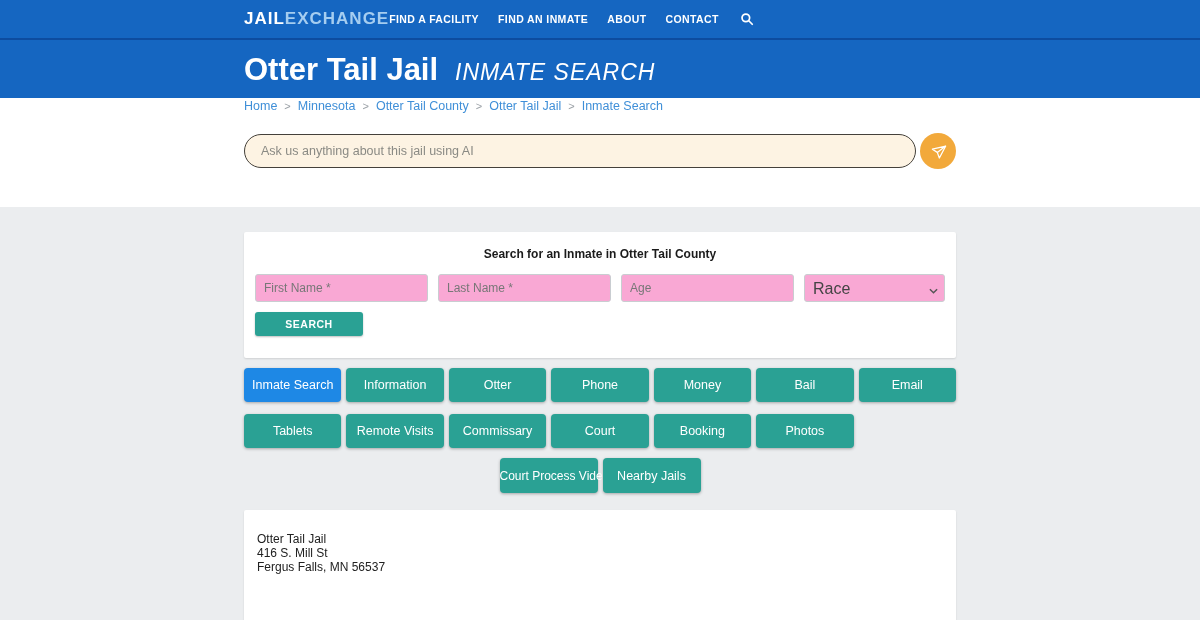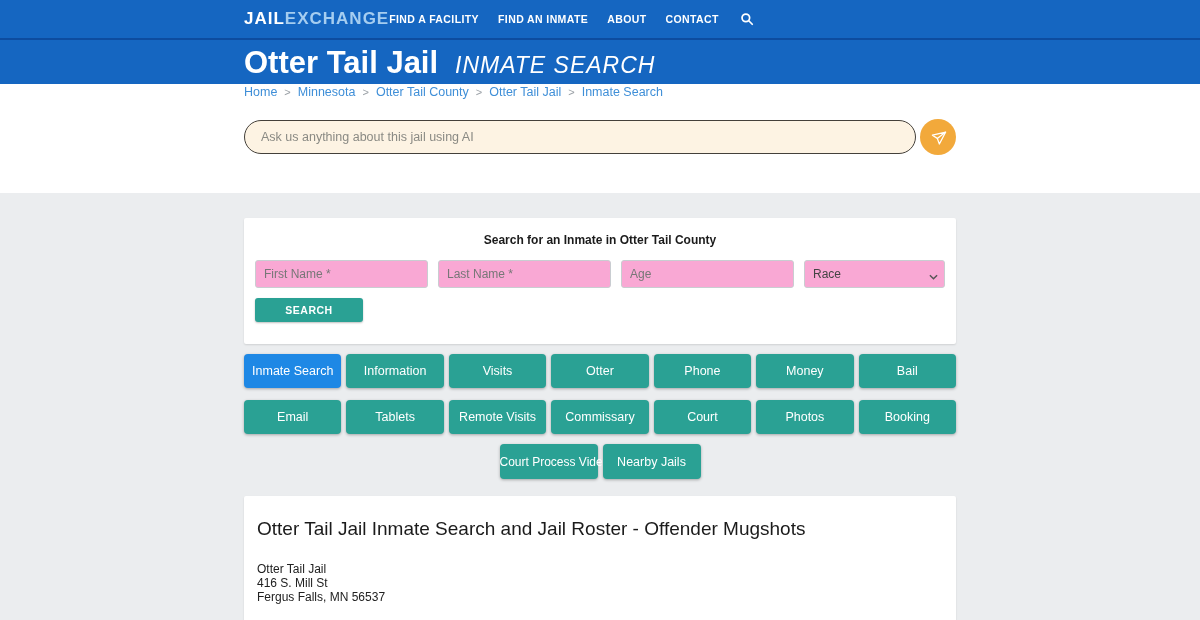--- a/index.html
+++ b/index.html
@@ -27,21 +27,21 @@
   .logo .p2 { color: var(--logo-light, #a5cdf0); }
   .topnav { display: flex; align-items: center; gap: 19px; }
   .topnav a {
     color: #ffffff; font-size: 10.5px; font-weight: bold;
     letter-spacing: 0.4px; text-decoration: none; cursor: pointer; white-space: nowrap;
   }
   .nav-search { display: inline-flex; align-items: center; cursor: pointer; margin-left: 2px; }
 
   
   .banner {
-    height: 44px;
+    height: 58px;
     background: var(--header-blue, #1566c1);
     display: flex; align-items: center;
   }
   .banner h1 { font-weight: normal; line-height: 1; white-space: nowrap; }
   .banner-title { color: #fff; font-size: 31px; font-weight: bold; }
   .banner-subtitle {
     color: #fff; font-size: 23px; font-style: italic;
     letter-spacing: 1px; margin-left: 8px;
   }
 
@@ -88,21 +88,21 @@
     flex: 1; height: 28px; border: 1px solid #c9cdd1; border-radius: 3px;
     font-size: 12px; color: #333; background: #f9a8d4;
     font-family: "Liberation Sans", "DejaVu Sans", sans-serif;
   }
   .fields input { padding: 0 8px; outline: none; }
   .fields input::placeholder { color: #777; }
   .select-wrap { position: relative; }
   .select-wrap select {
     width: 100%; height: 100%; border: none; background: transparent;
     -webkit-appearance: none; appearance: none;
-    padding: 0 20px 0 8px; font-size: 12px; color: #444; outline: none;
+    padding: 0 20px 0 8px; font-size: 16px; color: #444; outline: none;
     font-family: "Liberation Sans", "DejaVu Sans", sans-serif; cursor: pointer;
   }
   .select-wrap .chev { position: absolute; right: 6px; top: 8px; pointer-events: none; }
   .search-btn {
     margin-top: 10px; width: 108px; height: 24px;
     background: var(--teal, #2aa194); color: #fff; border: none; border-radius: 3px;
     font-size: 10.5px; font-weight: bold; letter-spacing: 0.5px; cursor: pointer;
     box-shadow: 0 1px 2px rgba(0,0,0,0.25);
     font-family: "Liberation Sans", "DejaVu Sans", sans-serif;
   }
@@ -210,40 +210,38 @@
             </svg>
           </span>
         </div>
       </div>
       <button class="search-btn">SEARCH</button>
     </div>
 
     <div class="btn-grid">
       <button class="nav-btn active">Inmate Search</button>
       <button class="nav-btn">Information</button>
-      <button class="nav-btn">Visits</button>
       <button class="nav-btn">Otter</button>
       <button class="nav-btn">Phone</button>
       <button class="nav-btn">Money</button>
       <button class="nav-btn">Bail</button>
       <button class="nav-btn">Email</button>
       <button class="nav-btn">Tablets</button>
       <button class="nav-btn">Remote Visits</button>
       <button class="nav-btn">Commissary</button>
       <button class="nav-btn">Court</button>
+      <button class="nav-btn">Booking</button>
       <button class="nav-btn">Photos</button>
-      <button class="nav-btn">Booking</button>
     </div>
     <div class="btn-row-center">
       <button class="nav-btn" style="font-size:12px;">Court Process Video</button>
       <button class="nav-btn">Nearby Jails</button>
     </div>
 
     <div class="card content-card">
-      <h2>Otter Tail Jail Inmate Search and Jail Roster - Offender Mugshots</h2>
       <div class="address">
         <div>Otter Tail Jail</div>
         <div>416 S. Mill St</div>
         <div>Fergus Falls, MN 56537</div>
 
       </div>
     </div>
 
   </div>
 </section>

